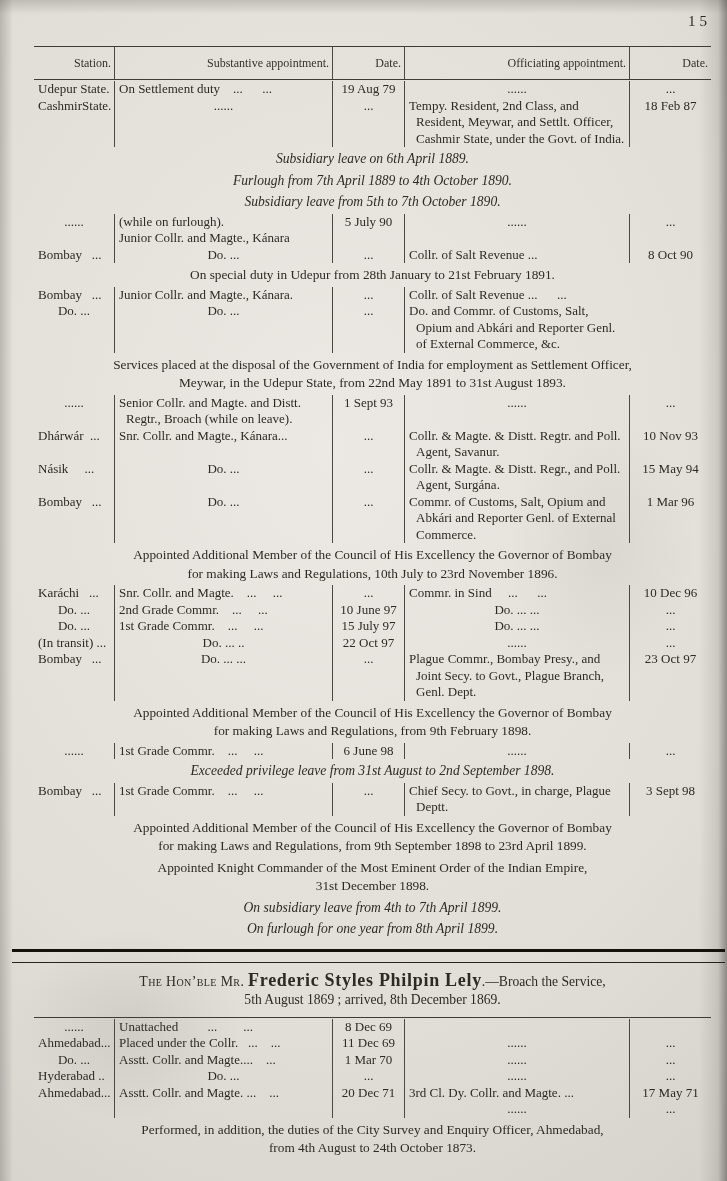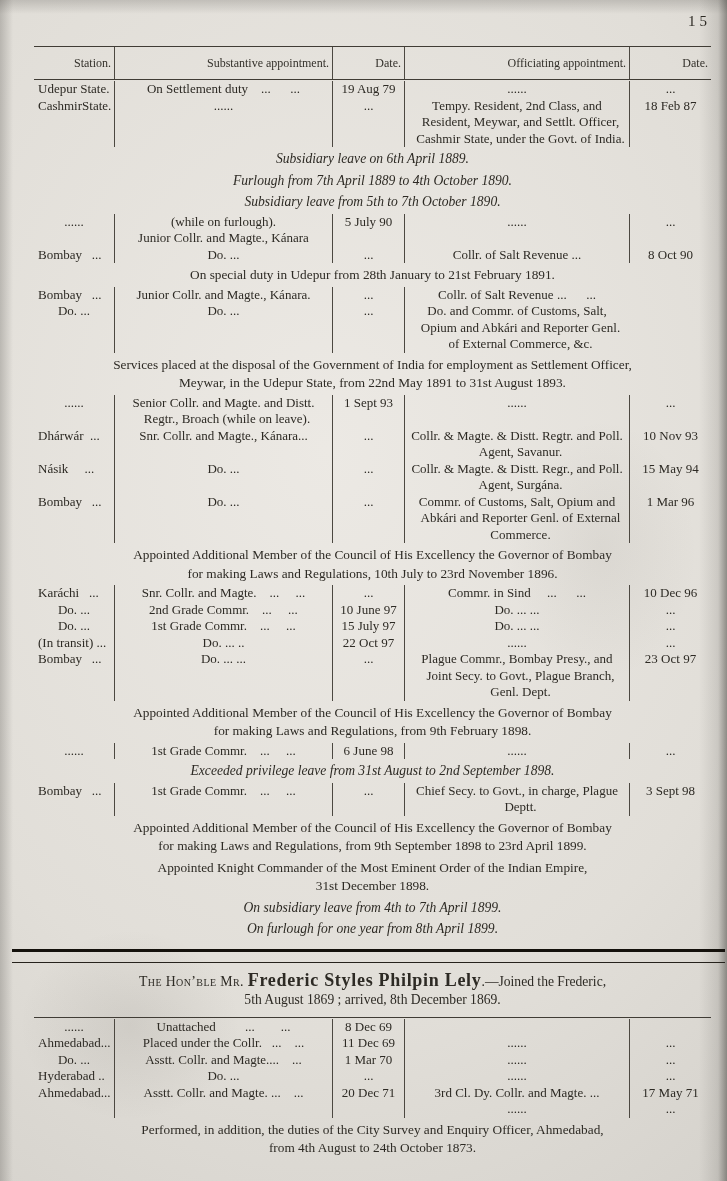--- a/index.html
+++ b/index.html
@@ -28,21 +28,21 @@
 
   .thead, .row{ display:grid; grid-template-columns:80px 218px 72px 225px 82px; }
   .thead{ border-top:1.6px solid #403c35; border-bottom:1.2px solid #403c35; margin-bottom:1px; }
   .hcell{ padding:9px 3px 8px; text-align:right; font-size:12px; color:#33302a; }
   .hcell + .hcell{ border-left:1px solid #4c4841;font-family:Liberation Serif, serif; }
 
   .cell{ padding:0 4px; }
   .cell + .cell{ border-left:1px solid #4c4841; }
   .line{ font-size:13px; line-height:16.5px; min-height:16.5px; white-space:pre-wrap; }
   .line.center{ text-align:center; white-space:normal; }
-  .line.hang{ text-indent:-7px; padding-left:7px;text-align:center; }
+  .line.hang{ text-indent:-7px; padding-left:7px; }
   .line.blank{ min-height:16.5px; }
 
   .note{ text-align:center; margin:3px 0 2px; }
   .nline{ font-size:13.3px; line-height:18.5px; }
   .note.italic .nline{ font-style:italic; font-size:13.6px; }
 
   .heavy-rule{ margin:10px -14px 0 -22px; border-top:3.4px solid #14110c;
                height:14px; border-bottom:1.8px solid #26221c; }
   .heading{ text-align:center; margin:7px 0 8px; }
   .hon{ font-variant:small-caps; font-size:13.8px; letter-spacing:.4px; }
@@ -307,21 +307,21 @@
           <div class="nline">31st December 1898.</div>
         </div>
         <div class="note italic">
           <div class="nline">On subsidiary leave from 4th to 7th April 1899.</div>
         </div>
         <div class="note italic">
           <div class="nline">On furlough for one year from 8th April 1899.</div>
         </div>
         <div class="heavy-rule"></div>
         <div class="heading">
-          <div><span class="hon">The Hon’ble Mr. </span><span class="officer-name">Frederic Styles Philpin Lely</span><span class="joined">.—Joined the Frederic,</span></div>
+          <div><span class="hon">The Hon’ble Mr. </span><span class="officer-name">Frederic Styles Philpin Lely</span><span class="joined">.—Broach the Service,</span></div>
           <div class="heading-line2">5th August 1869 ; arrived, 8th December 1869.</div>
         </div>
         <div class="rule"></div>
         <div class="row">
           <div class="cell">
             <div class="line center">......</div>
           </div>
           <div class="cell">
             <div class="line hang">Unattached         ...        ...</div>
           </div>

